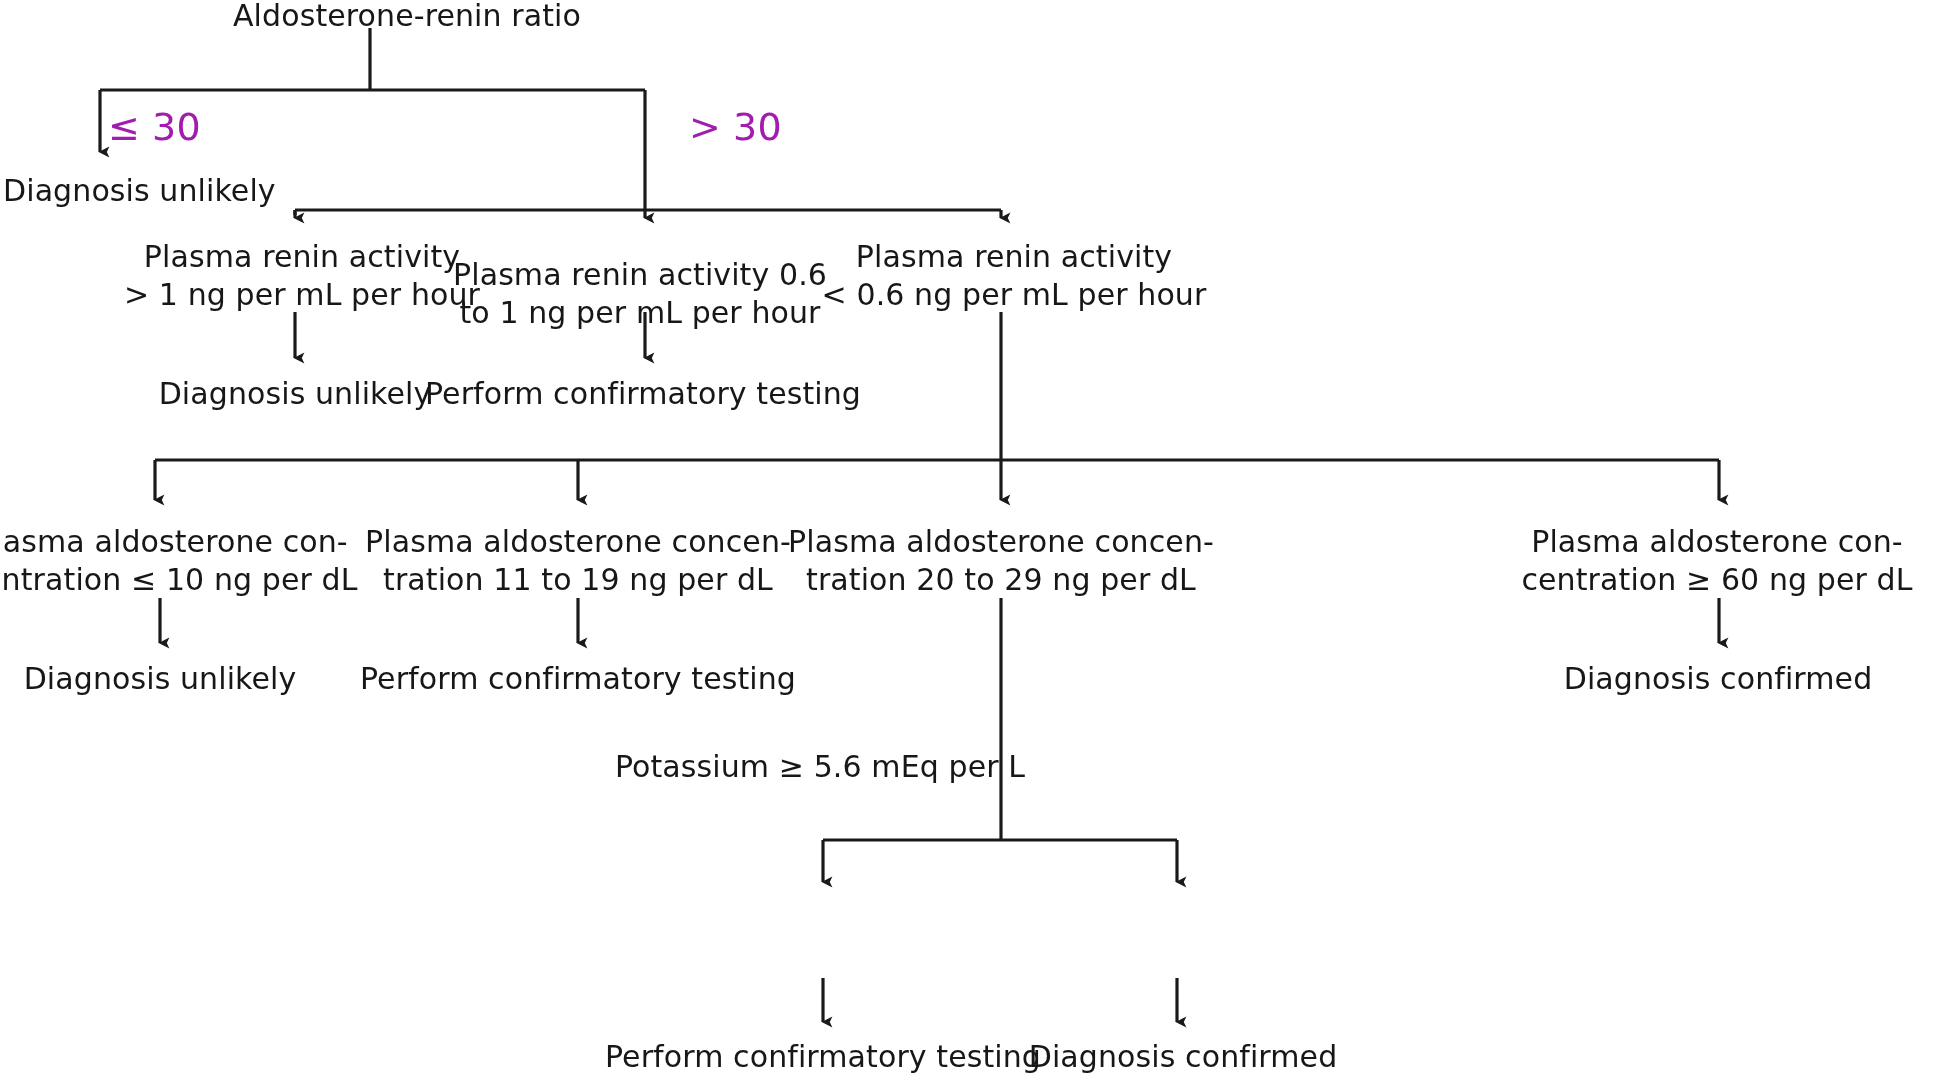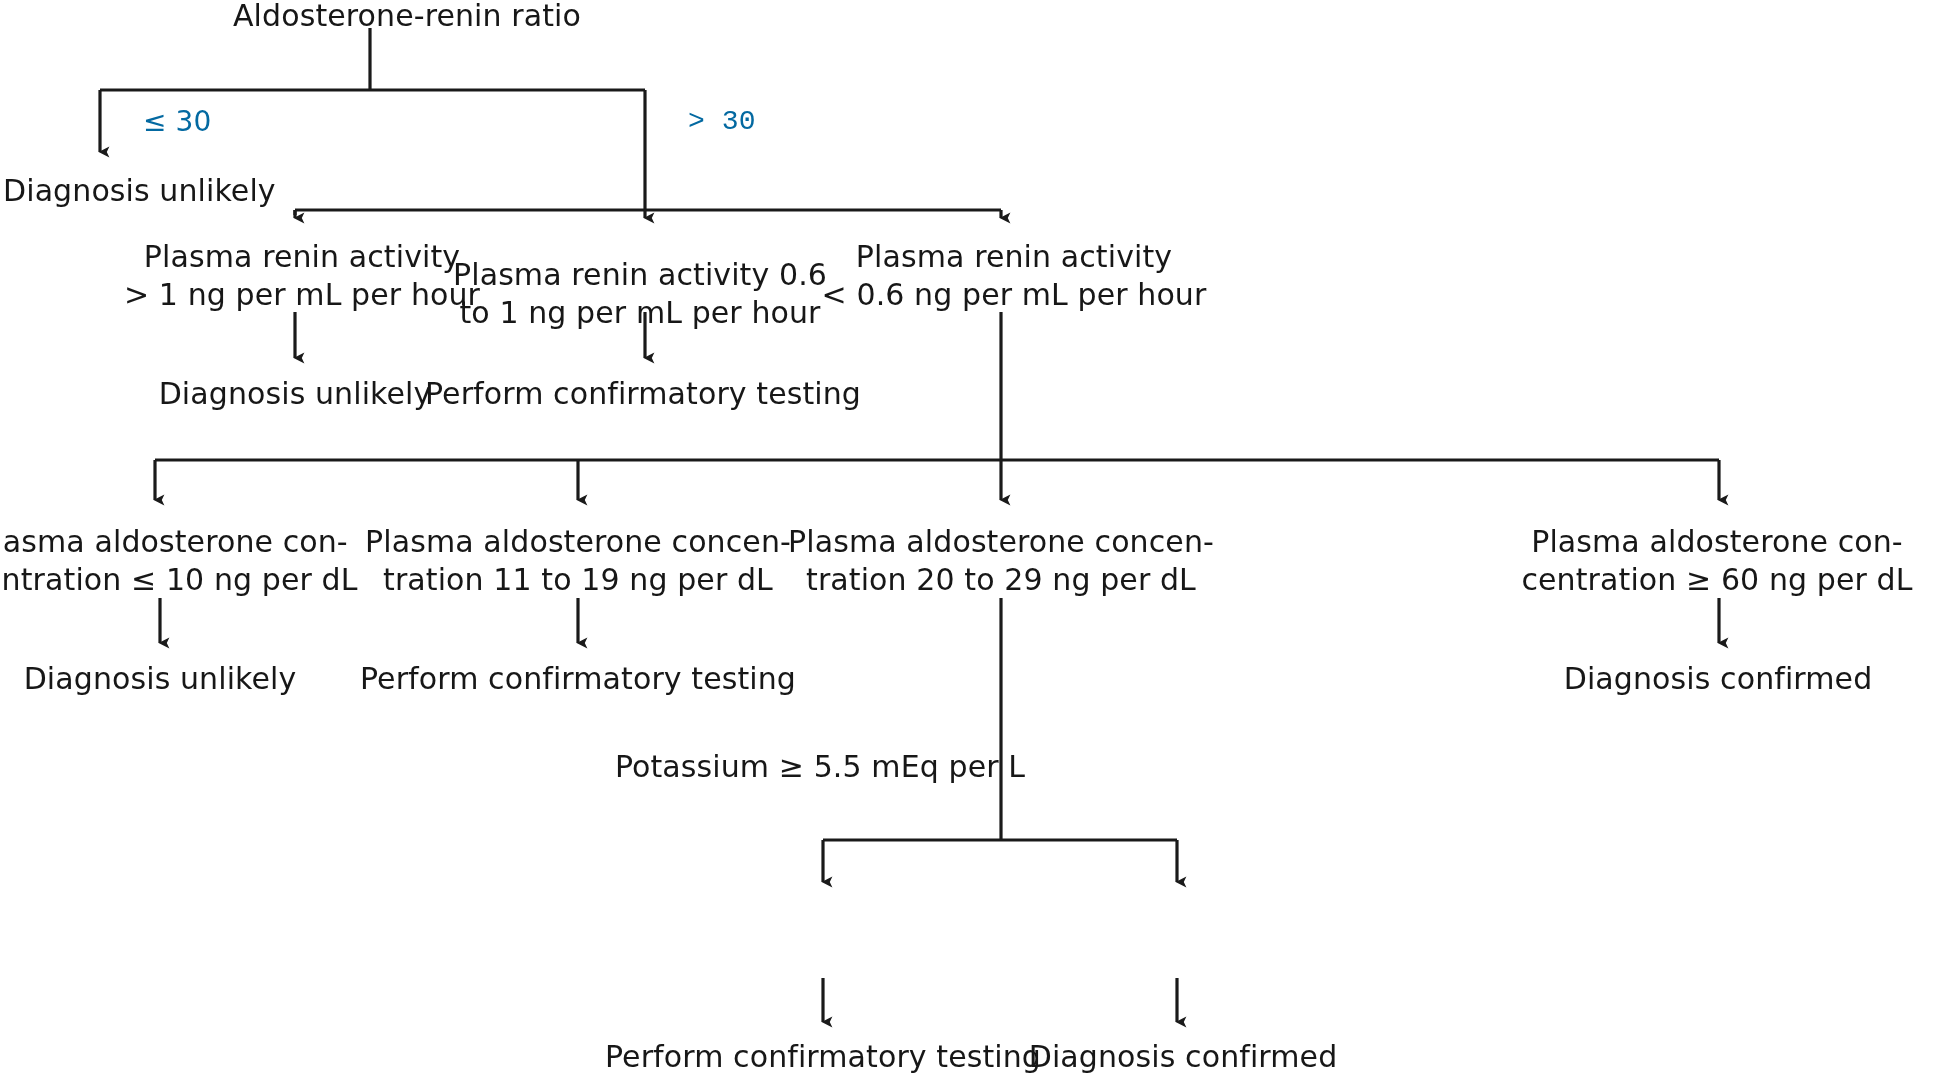--- a/index.html
+++ b/index.html
@@ -30,26 +30,25 @@
     text-align: center;
     white-space: pre;
     transform: translate(-50%, 0);
     letter-spacing: 0.1px;
   }
   .node.align-left {
     transform: translate(0, 0);
   }
   .edge-label {
     position: absolute;
-    color: #0369a1;
-    font-size: 28px;
+    color: #a21caf;
+    font-size: 38px;
     line-height: 1.2;
     white-space: pre;
     letter-spacing: 0.1px;
-    margin-left: 35px;
   }
 </style>
 </head>
 <body>
 
 <div id="chart-root">
 
   <svg id="edges" viewBox="0 0 1939 1090" width="1939" height="1090" xmlns="http://www.w3.org/2000/svg">
     <defs>
       <marker id="ah" viewBox="0 0 12 12" refX="6" refY="10" markerWidth="12" markerHeight="12" orient="auto-start-reverse" markerUnits="userSpaceOnUse">
@@ -102,21 +101,21 @@
 
       <path d="M 823 978 L 823 1022" marker-end="url(#ah)"></path>
       <path d="M 1177 978 L 1177 1022" marker-end="url(#ah)"></path>
     </g>
   </svg>
 
   <div class="node align-left" style="left:233px; top:-3px;">Aldosterone-renin ratio</div>
 
   <div class="edge-label" style="left:108px; top:105px;">≤ 30</div>
 
-  <div class="edge-label" style="left:653px; top:105px;font-family:Liberation Mono, monospace;">&gt; 30</div>
+  <div class="edge-label" style="left:689px; top:105px;">&gt; 30</div>
 
   <div class="node align-left" style="left:3px; top:172px;">Diagnosis unlikely</div>
 
   <div class="node" style="left:302px; top:238px;">Plasma renin activity
 &gt; 1 ng per mL per hour</div>
 
   <div class="node" style="left:640px; top:238px;margin-top:18px;">Plasma renin activity 0.6
 to 1 ng per mL per hour</div>
 
   <div class="node" style="left:1014px; top:238px;">Plasma renin activity
@@ -137,20 +136,20 @@
 
   <div class="node" style="left:1717px; top:523px;">Plasma aldosterone con-
 centration ≥ 60 ng per dL</div>
 
   <div class="node" style="left:160px; top:660px;">Diagnosis unlikely</div>
 
   <div class="node" style="left:578px; top:660px;">Perform confirmatory testing</div>
 
   <div class="node" style="left:1718px; top:660px;">Diagnosis confirmed</div>
 
-  <div class="node" style="left:820px; top:748px;">Potassium ≥ 5.5 mEq per L</div>
+  <div class="node" style="left:820px; top:748px;">Potassium ≥ 5.6 mEq per L</div>
 
 
   <div class="node" style="left:823px; top:1038px;">Perform confirmatory testing</div>
 
   <div class="node" style="left:1183px; top:1038px;">Diagnosis confirmed</div>
 
 </div>
 
 </body></html>

